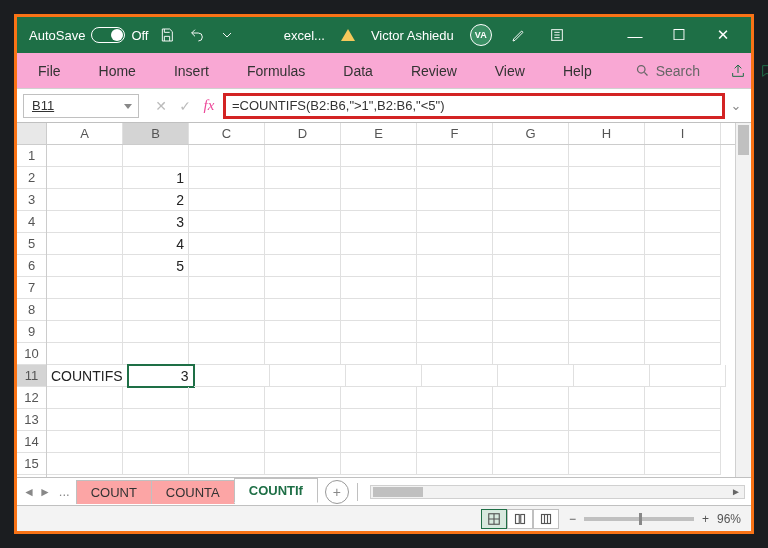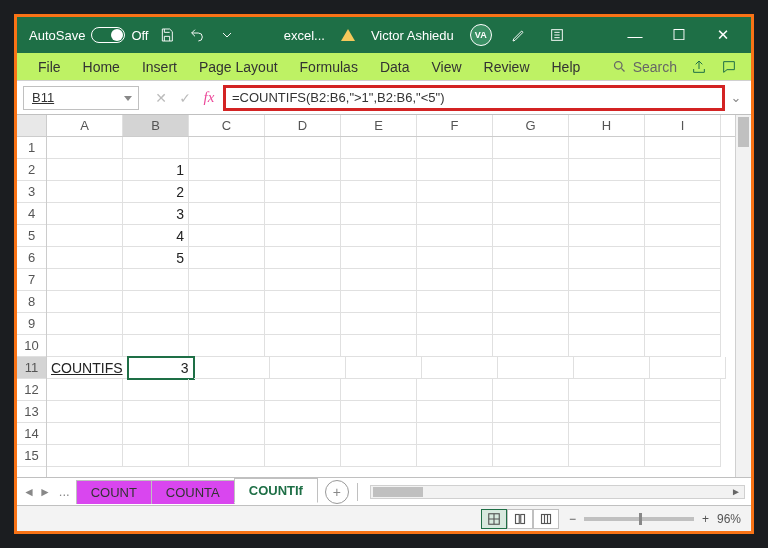--- a/index.html
+++ b/index.html
@@ -47,23 +47,23 @@
   .ticon { width:22px; height:22px; display:flex; align-items:center; justify-content:center; opacity:0.95; }
   .ticon svg { width:16px; height:16px; stroke:#fff; fill:none; stroke-width:1.5; }
   .titlebar-center { display:flex; align-items:center; gap:16px; flex:1; justify-content:center; }
   .warn-tri { width:0;height:0;border-left:7px solid transparent;border-right:7px solid transparent;border-bottom:12px solid #f6c85b; position:relative; }
   .avatar { width:22px;height:22px;border-radius:50%;background:#3a8f64;border:1px solid #fff;display:flex;align-items:center;justify-content:center;font-size:9px;font-weight:600; }
   .window-controls { display:flex; align-items:center; gap:0; }
   .win-ctrl { width:44px; height:36px; display:flex; align-items:center; justify-content:center; }
   .win-ctrl span { font-size:15px; color:#fff; }
   
   .ribbon {
-    background:#bef264; border-bottom:1px solid #d0d0d0;
-    height:28px; display:flex; align-items:center;
-    padding:0 10px; gap:0;
+    background:#f9a8d4; border-bottom:1px solid #d0d0d0;
+    height:36px; display:flex; align-items:center;
+    padding:0 10px; gap:16px;
   }
   .tab { padding:0 11px; height:100%; display:flex; align-items:center; font-size:14px; color:#333; }
   .spacer { flex:1; }
   .search { display:flex; align-items:center; gap:6px; color:#666; font-size:14px; }
   .search svg { width:15px;height:15px;stroke:#666;fill:none;stroke-width:2; }
   .ribbon-end { display:flex; gap:6px; margin-left:10px; }
   .rend { width:24px;height:24px;display:flex;align-items:center;justify-content:center;color:#1e6f46; }
   .rend svg { width:16px;height:16px;stroke:#1e6f46;fill:none;stroke-width:1.5; }
   
   .formulabar {
@@ -98,34 +98,34 @@
   .colhB { flex: 0 0 66px; }
   .gridbody { flex:1; display:flex; overflow:hidden; }
   .rowheaders { width:30px; background:#fff; border-right:1px solid #ccc; }
   .rowh { height:22px; text-align:center; font-size:13px; color:#555; border-bottom:1px solid #e0e0e0; line-height:22px; }
   .rowh.active { background:#d4d4d4; }
   .colh.active { background:#d4d4d4; }
   .cells { flex:1; position:relative; }
   .row { display:flex; height:22px; }
   .cell { flex:0 0 76px; border-right:1px solid #e0e0e0; border-bottom:1px solid #e0e0e0; padding:0 4px; font-size:14px; color:#222; display:flex;align-items:center; }
   .cell.B { flex:0 0 66px; justify-content:flex-end; }
-  .cell.A { justify-content:flex-start;text-decoration:underline; }
+  .cell.A { justify-content:flex-start; }
   .cell.sel { outline:2px solid #1e6f46; outline-offset:-1px; }
   .vscroll { position:absolute; right:0; top:0; bottom:0; width:16px; background:#f2f2f2; border-left:1px solid #d0d0d0; }
   .vthumb { position:absolute; right:2px; top:2px; left:2px; height:30px; background:#c0c0c0; }
   
   .sheettabs {
     height:28px; border-top:1px solid #c0c0c0; background:#fff;
     display:flex; align-items:center; padding:0 6px; gap:0;
     font-size:13px;
   }
   .navarrows { display:flex; gap:4px; color:#888; margin-right:8px; }
   .navarrows span { font-size:12px; }
   .dots { color:#888; margin:0 6px 0 0; }
-  .stab { padding:4px 14px; border:1px solid #c0c0c0; border-bottom:none; background:#d946ef; color:#333; margin-right:-1px; }
+  .stab { padding:4px 14px; border:1px solid #c0c0c0; border-bottom:none; background:#fca5a5; color:#333; margin-right:-1px; }
   .stab.active { background:#fff; border-bottom:1px solid #fff; font-weight:600; position:relative; top:-1px; }
   .stab.highlight { color:#1e6f46; }
   .addsheet { width:24px;height:24px;border-radius:50%;border:1px solid #999;display:flex;align-items:center;justify-content:center;color:#888;margin-left:8px;font-size:14px; }
   .sheettabs .sep { width:1px; height:18px; background:#c0c0c0; margin:0 8px; }
   .hscroll { flex:1; height:14px; background:#f2f2f2; border:1px solid #d0d0d0; position:relative; margin-left:4px; }
   .hthumb { position:absolute; left:2px; top:1px; height:10px; width:50px; background:#c0c0c0; }
   .hscroll .ar { position:absolute; top:0; width:16px; height:12px; display:flex;align-items:center;justify-content:center;color:#666;font-size:10px; }
   .hscroll .arL { left:0; } .hscroll .arR { right:0; }
   
   .statusbar { height:26px; background:#f3f3f3; border-top:1px solid #c0c0c0; display:flex; align-items:center; padding:0 10px; gap:10px; justify-content:flex-end; font-size:12px; color:#555; }
@@ -201,33 +201,30 @@
     <div class="tab">
         <span>File</span>
       </div>
     <div class="tab">
         <span>Home</span>
       </div>
     <div class="tab">
         <span>Insert</span>
       </div>
     <div class="tab">
-        <span>Page Layout</span>
-      </div>
-    <div class="tab">
         <span>Formulas</span>
       </div>
     <div class="tab">
         <span>Data</span>
       </div>
     <div class="tab">
+        <span>Review</span>
+      </div>
+    <div class="tab">
         <span>View</span>
-      </div>
-    <div class="tab">
-        <span>Review</span>
       </div>
     <div class="tab">
         <span>Help</span>
       </div>
     <div class="spacer"></div>
     <div class="search">
       <svg viewBox="0 0 24 24">
           <circle cx="10" cy="10" r="6"></circle>
           <path d="M20 20l-5-5"></path>
         </svg>

